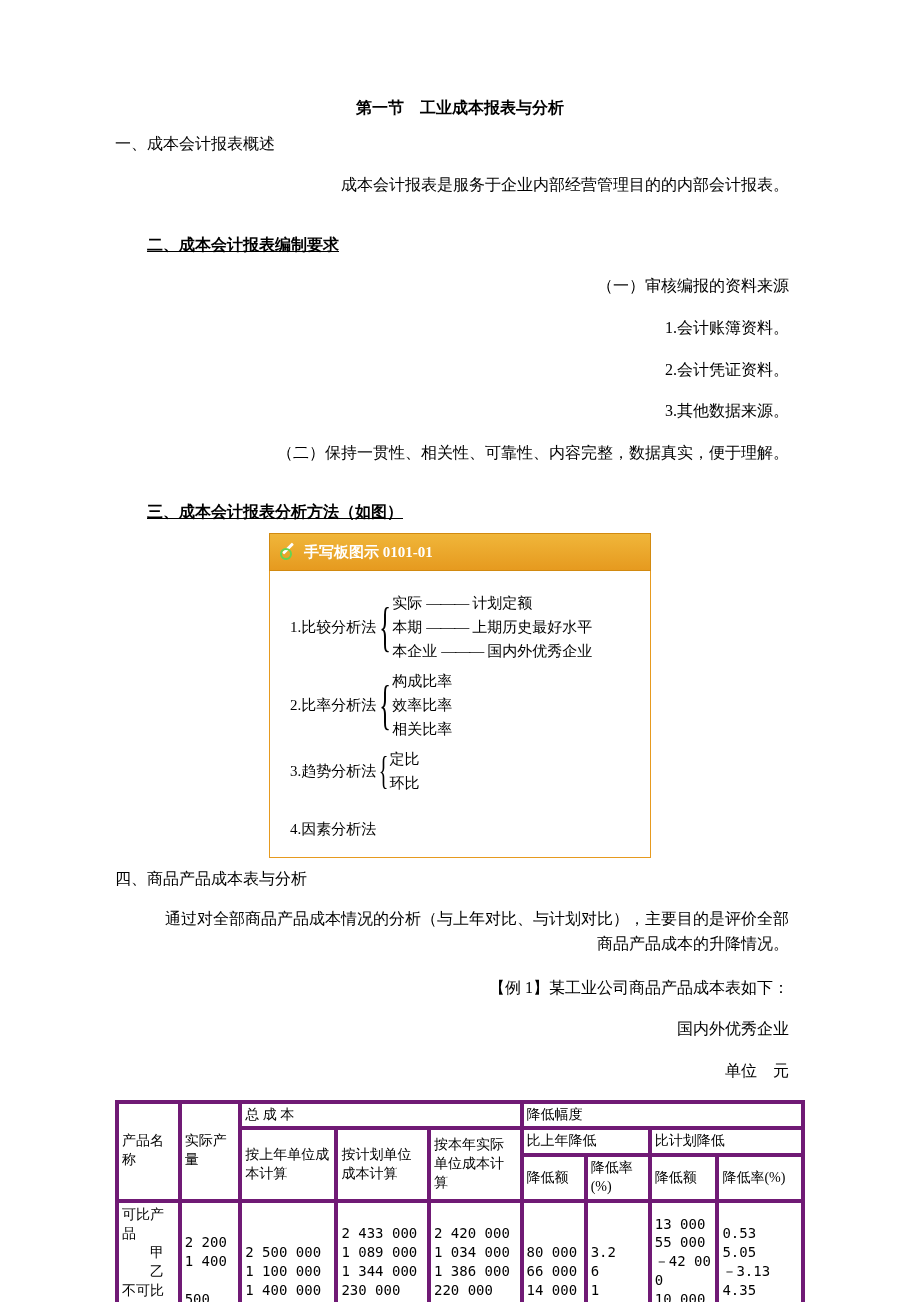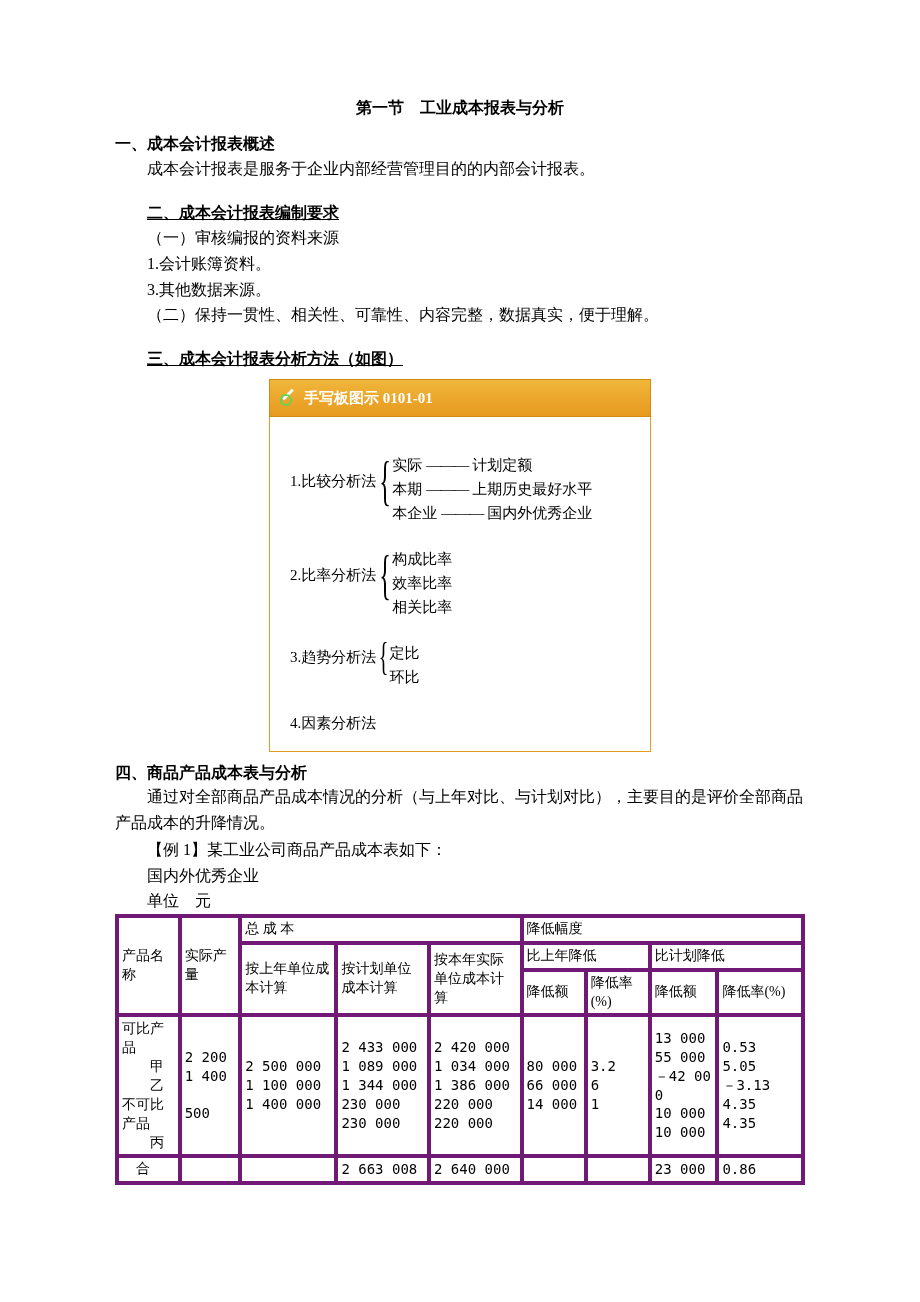--- a/index.html
+++ b/index.html
@@ -19,26 +19,27 @@
     box-sizing: border-box;
     position: relative;
   }
   .title {
     text-align: center;
     font-weight: bold;
     font-size: 16px;
     margin-bottom: 10px;
   }
   .h1-bold {
-    font-weight: bold;
+    font-weight: normal;
     margin: 0;
   }
   .indented {
     text-indent: 2em;
-    margin: 0;
+    margin: 16px;
+    text-align: right;
   }
   .indented-bold {
     text-indent: 2em;
     margin: 0;
     font-weight: bold;
     text-decoration: underline;
   }
   .spacer { height: 18px; }
   .diagram-wrap {
     margin: 8px auto 8px auto;
@@ -104,21 +105,20 @@
     font-size: 40px;
     line-height: 0.9;
     transform: scaleX(0.5);
     display: inline-block;
     margin: 0 -4px 0 -4px;
   }
   .sub-col {
     display: flex;
     flex-direction: column;
     font-size: 15px;
-    margin-top: 16px;
   }
   .dash {
     letter-spacing: -1px;
     margin: 0 4px;
   }
   .simple-line {
     margin: 22px 0 2px 0;
   }
   table.cost {
     border-collapse: collapse;
@@ -153,20 +153,21 @@
   <div class="title">第一节　工业成本报表与分析</div>
 
   <p class="h1-bold">一、成本会计报表概述</p>
   <p class="indented">成本会计报表是服务于企业内部经营管理目的的内部会计报表。</p>
 
   <div class="spacer"></div>
 
   <p class="indented-bold">二、成本会计报表编制要求</p>
   <p class="indented">（一）审核编报的资料来源</p>
   <p class="indented">1.会计账簿资料。</p>
+  <p class="indented">2.会计凭证资料。</p>
   <p class="indented">3.其他数据来源。</p>
   <p class="indented">（二）保持一贯性、相关性、可靠性、内容完整，数据真实，便于理解。</p>
 
   <div class="spacer"></div>
 
   <p class="indented-bold">三、成本会计报表分析方法（如图）</p>
 
   <div class="diagram-wrap">
     <div class="diagram-header">
       <span class="pen"></span>

